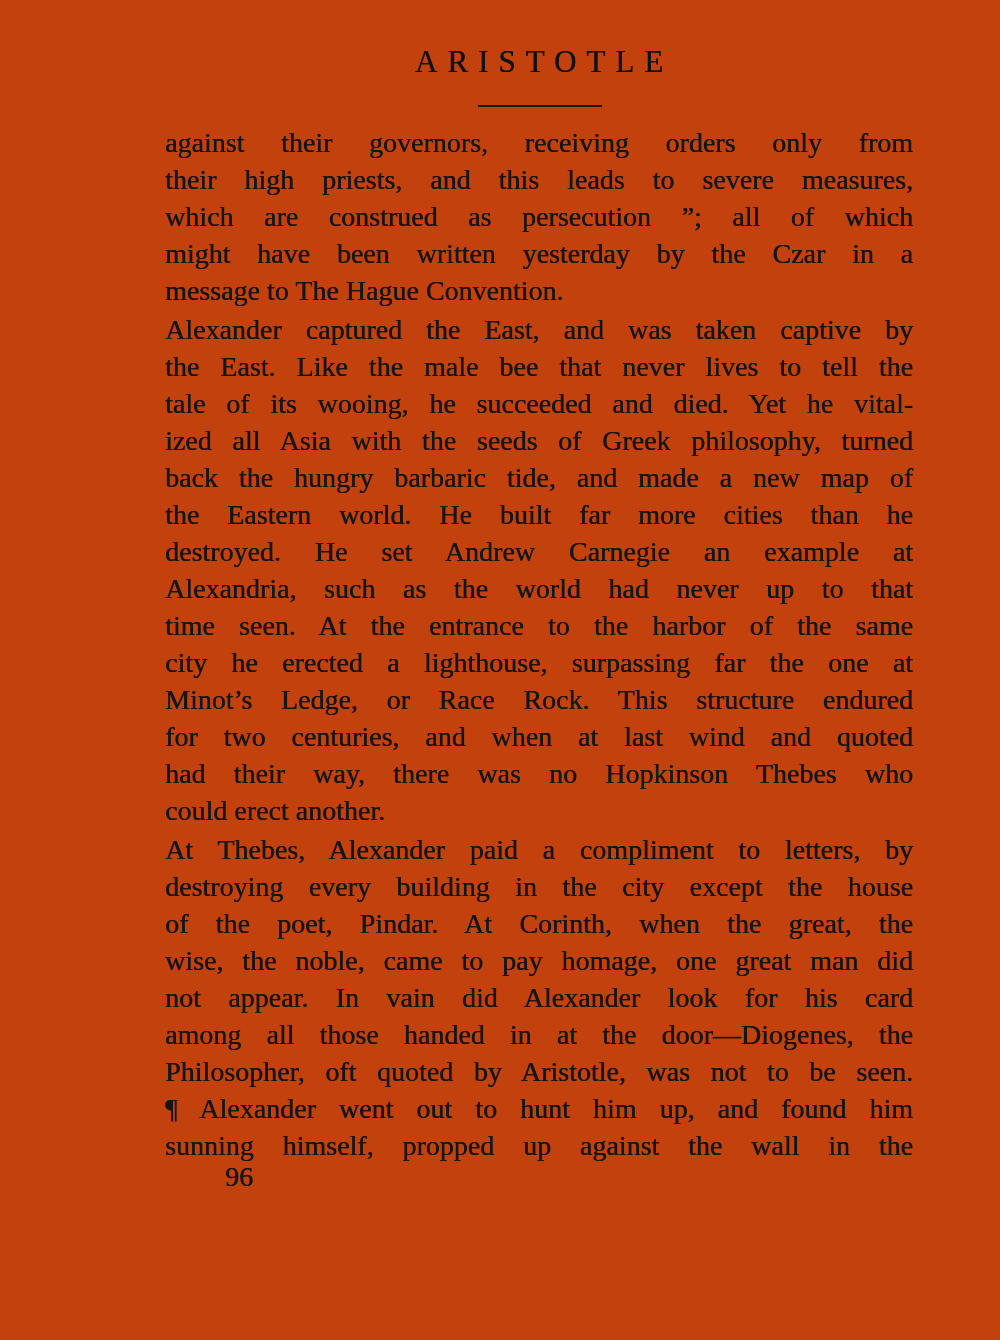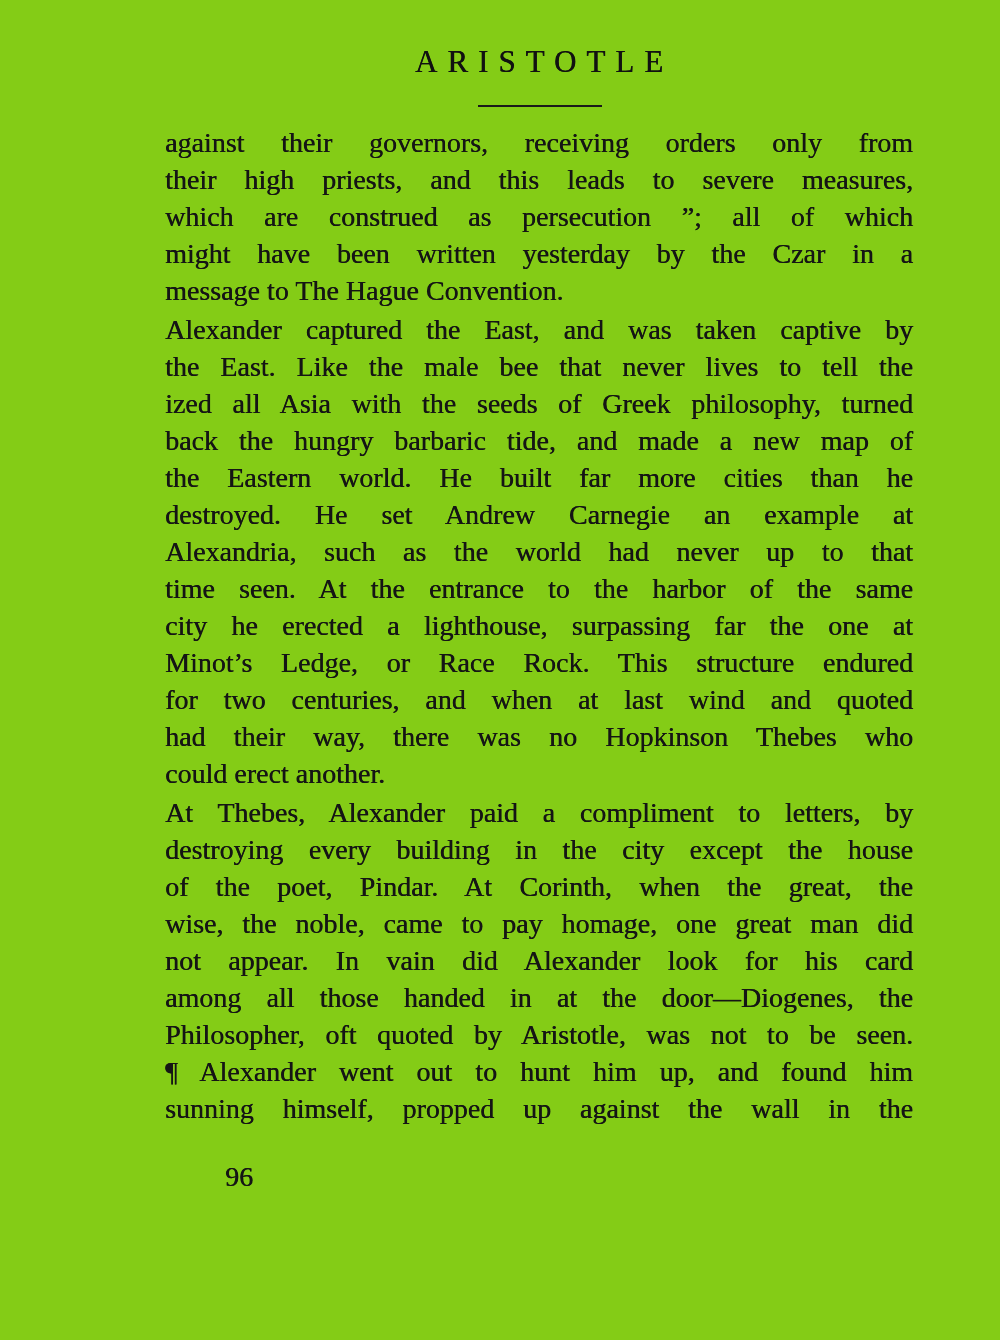--- a/index.html
+++ b/index.html
@@ -4,21 +4,21 @@
 <style>
   html, body {
     margin: 0;
     padding: 0;
     background: #ffffff;
   }
   .page {
     position: relative;
     width: 1000px;
     height: 1340px;
-    background: #84cc16;
+    background: #c2410c;
     overflow: hidden;
     font-family: "Liberation Serif", "DejaVu Serif", serif;
     color: #151515;
   }
   .title {
     position: absolute;
     left: 163px;
     top: 44px;
     width: 752px;
     margin: 0;
@@ -75,20 +75,21 @@
       <div class="paragraph">
         <div class="line">against their governors, receiving orders only from</div>
         <div class="line">their high priests, and this leads to severe measures,</div>
         <div class="line">which are construed as persecution ”; all of which</div>
         <div class="line">might have been written yesterday by the Czar in a</div>
         <div class="line line--end">message to The Hague Convention.</div>
       </div>
       <div class="paragraph">
         <div class="line">Alexander captured the East, and was taken captive by</div>
         <div class="line">the East. Like the male bee that never lives to tell the</div>
+        <div class="line">tale of its wooing, he succeeded and died. Yet he vital-</div>
         <div class="line">ized all Asia with the seeds of Greek philosophy, turned</div>
         <div class="line">back the hungry barbaric tide, and made a new map of</div>
         <div class="line">the Eastern world. He built far more cities than he</div>
         <div class="line">destroyed. He set Andrew Carnegie an example at</div>
         <div class="line">Alexandria, such as the world had never up to that</div>
         <div class="line">time seen. At the entrance to the harbor of the same</div>
         <div class="line">city he erected a lighthouse, surpassing far the one at</div>
         <div class="line">Minot’s Ledge, or Race Rock. This structure endured</div>
         <div class="line">for two centuries, and when at last wind and quoted</div>
         <div class="line">had their way, there was no Hopkinson Thebes who</div>

